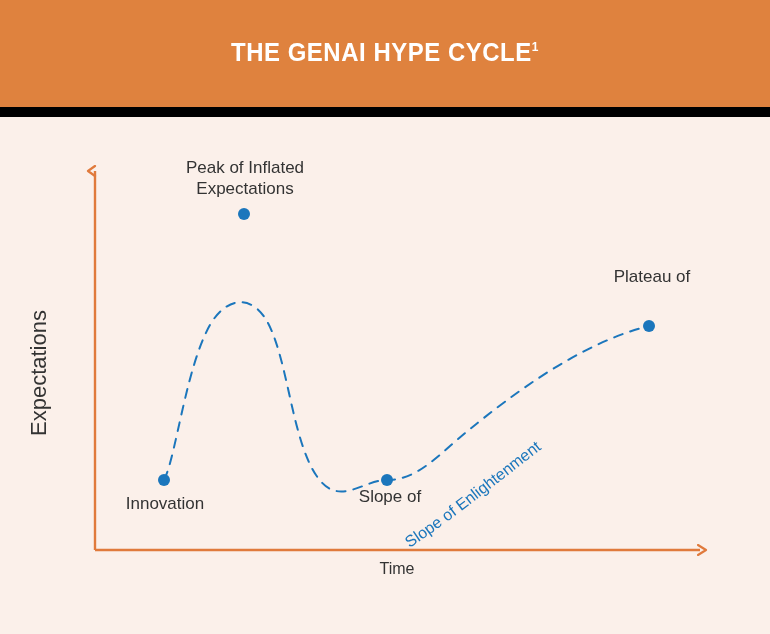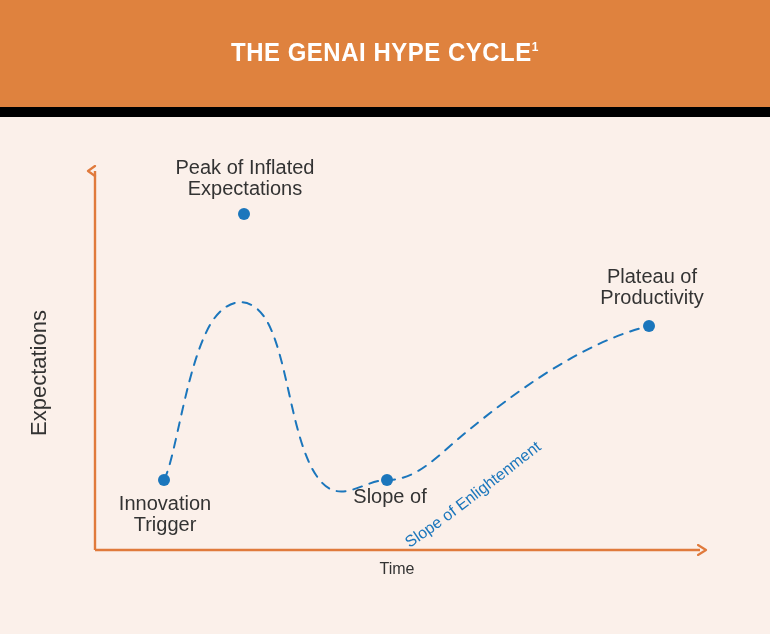--- a/index.html
+++ b/index.html
@@ -89,21 +89,21 @@
     text-align: center;
     color: #333333;
     font-size: 16px;
   }
 
   
   .point-label {
     position: absolute;
     text-align: center;
     color: #333333;
-    font-size: 20px;
+    font-size: 17px;
     line-height: 21px;
     white-space: nowrap;
   }
   #label-peak       { left: 174px; top: 40px;  width: 142px; }
   #label-trigger    { left: 100px; top: 369px; width: 130px; margin-top: 7px; }
   #label-trough     { left: 322px; top: 369px; width: 136px; }
   #label-plateau    { left: 582px; top: 149px; width: 140px; text-align: center; }
 
   .curve-label-text {
     fill: #1b76bc;
@@ -159,26 +159,24 @@
     <div id="y-axis-title">Expectations</div>
     <div id="x-axis-title">Time</div>
 
     <div class="point-label" id="label-peak">
       <div>Peak of Inflated</div>
       <div>Expectations</div>
     </div>
 
     <div class="point-label" id="label-trigger">
       <div>Innovation</div>
-      <div>Trigger</div>
     </div>
 
     <div class="point-label" id="label-trough">
       <div>Slope of</div>
     </div>
 
     <div class="point-label" id="label-plateau">
       <div>Plateau of</div>
-      <div>Productivity</div>
     </div>
 
   </div>
 </div>
 
 </body></html>

